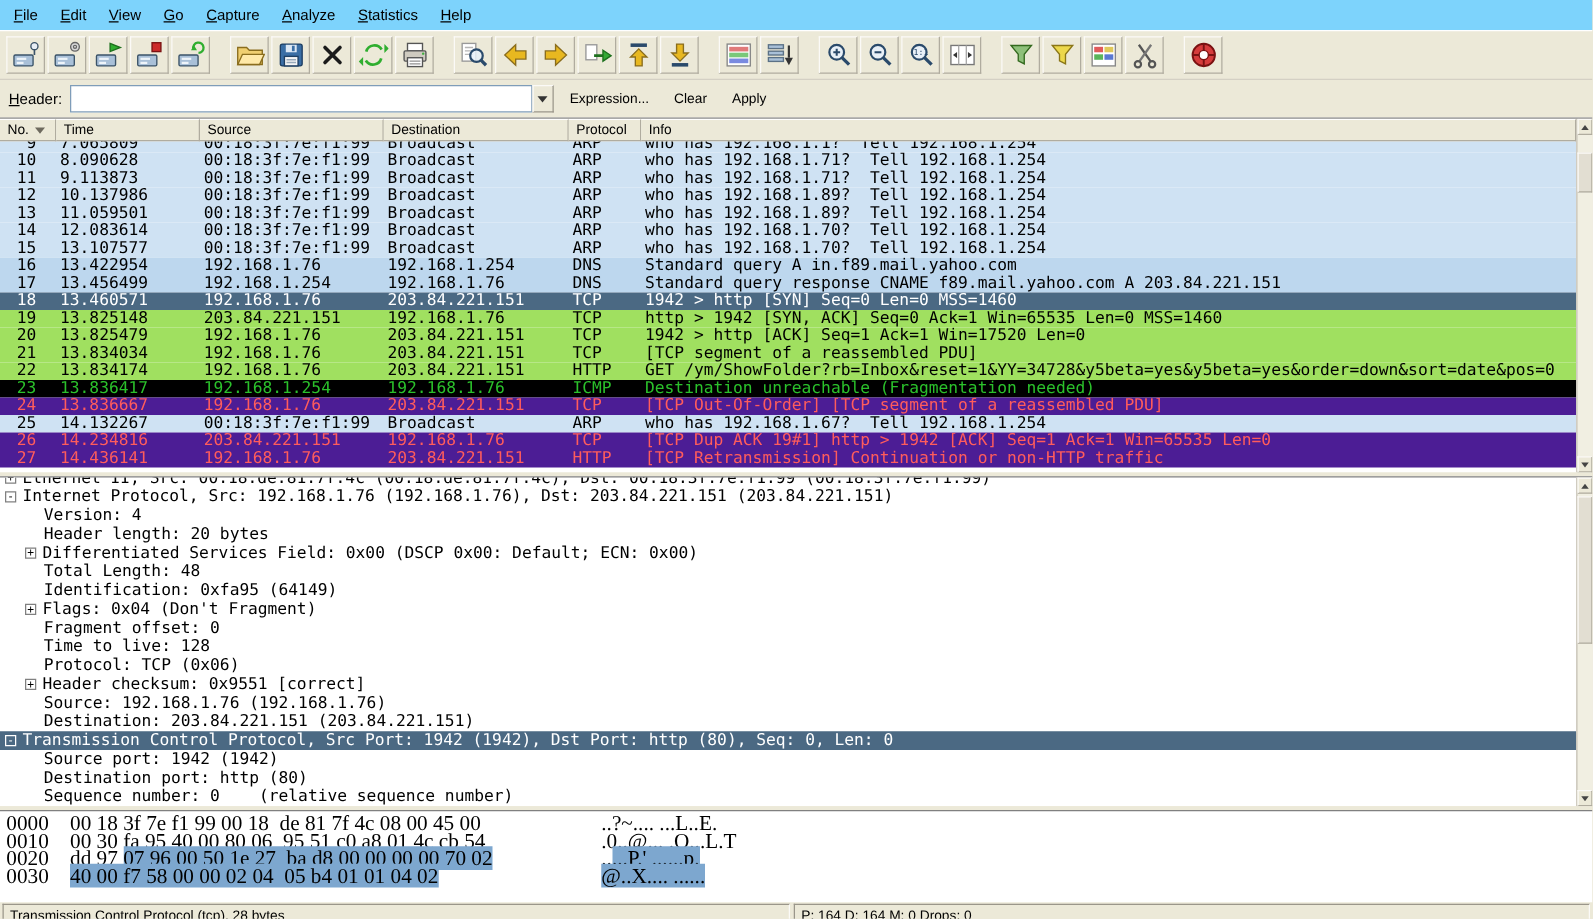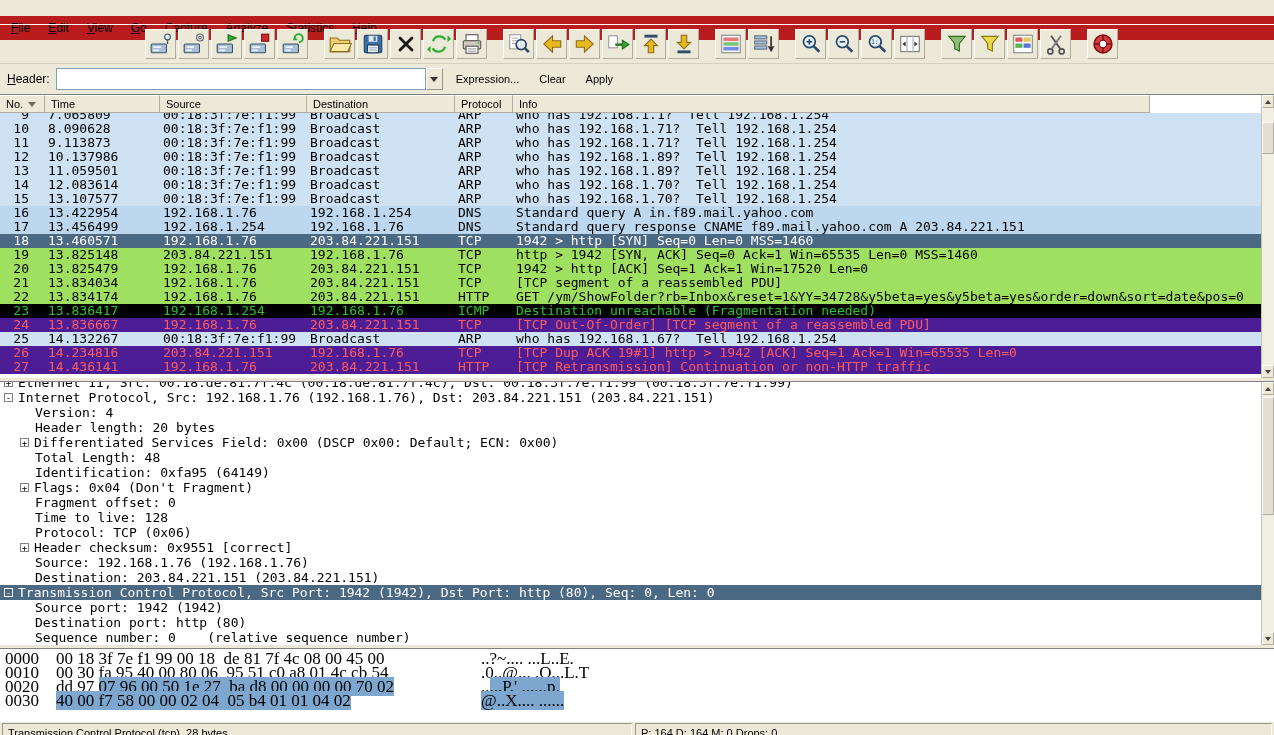--- a/index.html
+++ b/index.html
@@ -1,41 +1,41 @@
 <!DOCTYPE html>
 <html><head>
 <meta charset="utf-8">
 <style>
 *{margin:0;padding:0;box-sizing:border-box;}
 html,body{width:1274px;height:735px;overflow:hidden;}
 body{background:#ece9d8;font-family:"Liberation Sans",sans-serif;position:relative;color:#000;}
 
 
-.menubar{position:absolute;top:16px;left:0;right:0;height:24px;display:flex;align-items:center;padding-left:2px;background:#b91c1c;}
+.menubar{position:absolute;top:0;left:0;right:0;height:24px;display:flex;align-items:center;padding-left:2px;background:#7dd3fc;}
 .menu-item{padding:4px 9px;font-size:12px;white-space:nowrap;}
 .menu-item::first-letter{text-decoration:underline;}
 
 
-.toolbar{position:absolute;top:24px;left:0;right:0;height:40px;display:flex;align-items:center;padding-left:5px;border-top:1px solid #fff;border-bottom:1px solid #d4d0c4;justify-content:center;}
+.toolbar{position:absolute;top:24px;left:0;right:0;height:40px;display:flex;align-items:center;padding-left:5px;border-top:1px solid #fff;border-bottom:1px solid #d4d0c4;}
 .tb-group{display:flex;margin-right:14px;}
 .tb-btn{width:31px;height:30px;display:flex;align-items:center;justify-content:center;background:#ece9d8;border:1px solid;border-color:#fbfaf7 #b0ac9f #b0ac9f #fbfaf7;margin-right:2px;padding:0;}
 .tb-ic{display:flex;}
 
 
 .filterbar{position:absolute;top:64px;left:0;right:0;height:30px;display:flex;align-items:center;padding-left:7px;}
 .filter-label{font-size:12px;margin-right:6px;display:inline-block;}
 .filter-label::first-letter{text-decoration:underline;}
 .filter-input{width:370px;height:22px;border:1px solid #7f9db9;background:#fff;font-size:12px;font-family:"Liberation Sans",sans-serif;padding:0 3px;outline:none;}
 .drop-btn{width:17px;height:22px;background:#ece9d8;border:1px solid;border-color:#fbfaf7 #9a968a #9a968a #fbfaf7;display:flex;align-items:center;justify-content:center;padding:0;}
 .caret{width:0;height:0;border-left:4px solid transparent;border-right:4px solid transparent;border-top:5px solid #333;}
 .flat-btn{background:none;border:none;font-size:11px;font-family:"Liberation Sans",sans-serif;padding:3px 7px;margin-left:6px;white-space:nowrap;}
 
 
 .packet-list{position:absolute;top:94px;left:0;width:1274px;height:284px;background:#fff;border-top:1px solid #808080;overflow:hidden;}
-.pl-header{position:absolute;top:0;left:0;height:18px;width:1150px;display:flex;z-index:3;}
+.pl-header{position:absolute;top:0;left:0;height:18px;width:1261px;display:flex;z-index:3;}
 .pl-col{font-size:11px;padding:0 0 0 6px;border-right:1px solid #b0ac9f;border-bottom:1px solid #b0ac9f;border-top:1px solid #fff;background:#ece9d8;display:flex;align-items:center;gap:5px;overflow:hidden;white-space:nowrap;}
 .hcol0{width:45px;}.hcol1{width:115px;}.hcol2{width:147px;}.hcol3{width:148px;}.hcol4{width:58px;}.hcol5{flex:1;}
 .sort-arrow{width:0;height:0;border-left:4px solid transparent;border-right:4px solid transparent;border-top:5px solid #6e6a5e;}
 .pl-body{position:absolute;top:18px;left:0;right:13px;bottom:0;overflow:hidden;font-family:"DejaVu Sans Mono","Liberation Mono",monospace;font-size:13px;}
 .pl-rows{margin-top:-5px;}
 .pl-row{display:flex;height:14px;line-height:14px;white-space:pre;overflow:hidden;}
 .pl-cell{overflow:hidden;flex:0 0 auto;}
 .c0{width:45px;text-align:right;padding-right:16px;}
 .c1{width:115px;padding-left:3px;}
 .c2{width:147px;padding-left:3px;}

